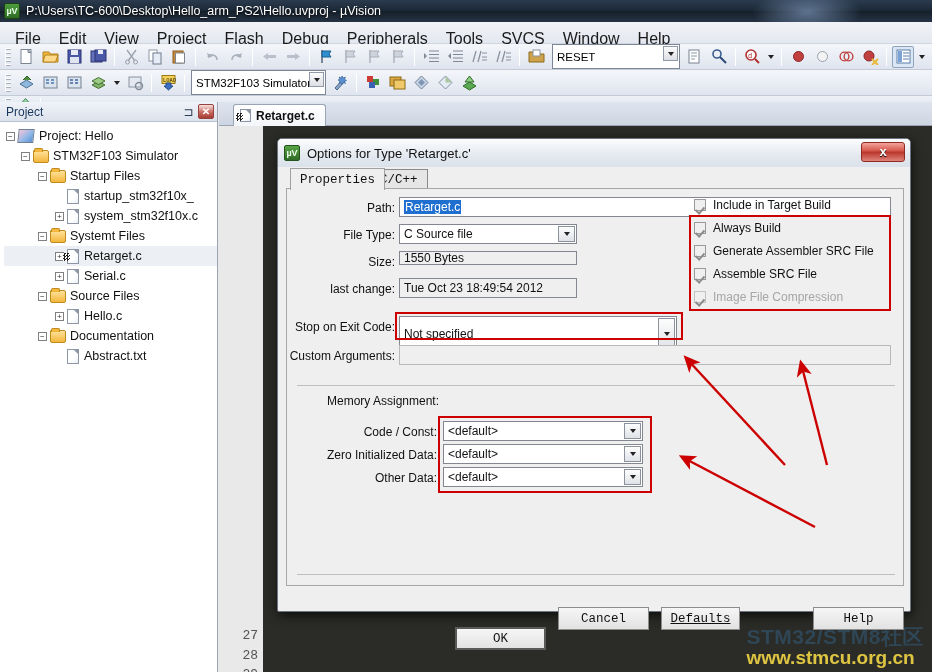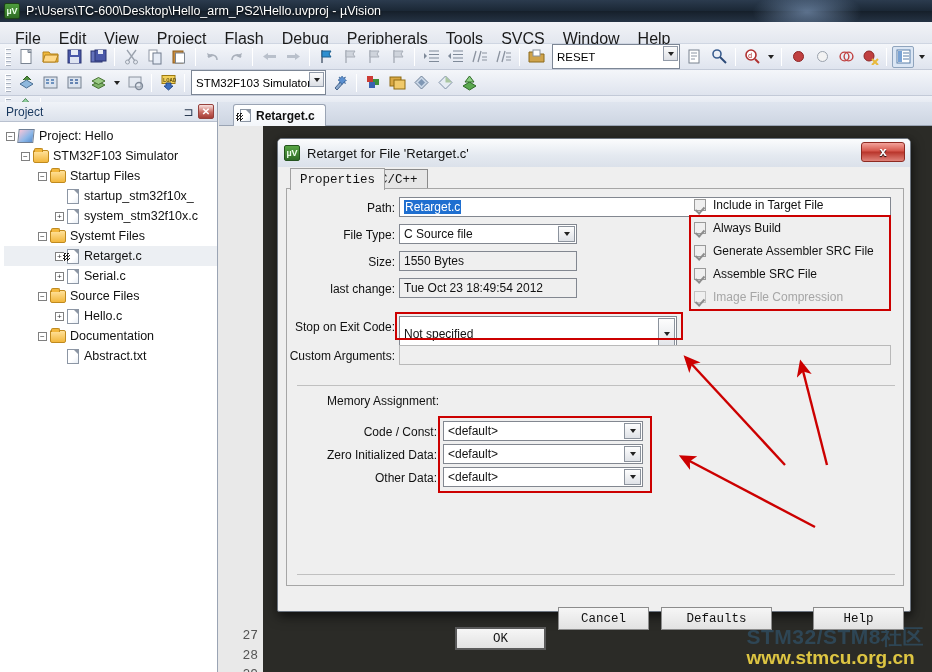--- a/index.html
+++ b/index.html
@@ -674,21 +674,21 @@
     <div class="watermark">
       <div class="wm1">STM32/STM8社区</div>
       <div class="wm2">www.stmcu.org.cn</div>
     </div>
   </div>
 
   <div class="dlgshadow"></div>
   <div class="dialog">
     <div class="dlgtitle">
       <div class="dtic">µV</div>
-      <div class="dttext">Retarget for File 'Retarget.c'</div>
+      <div class="dttext">Options for Type 'Retarget.c'</div>
       <div class="dlgclose">x</div>
     </div>
 
     <div class="dlgbody">
 
       <div class="tabrow">
         <div class="dtab active" style="left:4px;">Properties</div>
         <div class="dtab inactive" style="left:84px;">C/C++</div>
       </div>
 
@@ -701,21 +701,21 @@
 
         <div class="lbl" style="left:0; top:39px; width:108px;">File Type:</div>
         <div class="fld" style="left:112px; top:35px; width:178px; height:20px;">
           <span>C Source file</span>
           <span class="dd">
               <span class="tri-d"></span>
             </span>
         </div>
 
         <div class="lbl" style="left:0; top:66px; width:108px;">Size:</div>
-        <div class="fld ro" style="left:112px; top:62px; width:178px; height:20px;">
+        <div class="fld ro" style="left:112px; top:62px; width:178px; height:14px;">
           <span>1550 Bytes</span>
         </div>
 
         <div class="lbl" style="left:0; top:93px; width:108px;">last change:</div>
         <div class="fld ro" style="left:112px; top:89px; width:178px; height:20px;">
           <span>Tue Oct 23 18:49:54 2012</span>
         </div>
 
         <div class="lbl" style="left:0; top:131px; width:108px;">Stop on Exit Code:</div>
         <div class="fld" style="left:112px; top:127px; width:278px; height:36px;">
@@ -726,21 +726,21 @@
         </div>
         <div class="redbox" style="left:108px; top:123px; width:288px; height:28px;"></div>
 
         <div class="lbl" style="left:0; top:160px; width:108px;">Custom Arguments:</div>
         <div class="fld" style="left:112px; top:156px; width:492px; height:20px; background:#efefef; border-color:#b9b9b9;">
           <span></span>
         </div>
 
         <div class="cbrow" style="left:407px; top:9px;">
           <span class="cb"></span>
-          <span>Include in Target File</span>
+          <span>Include in Target Build</span>
         </div>
         <div class="cbrow" style="left:407px; top:32px;">
           <span class="cb"></span>
           <span>Always Build</span>
         </div>
         <div class="cbrow" style="left:407px; top:55px;">
           <span class="cb"></span>
           <span>Generate Assembler SRC File</span>
         </div>
         <div class="cbrow" style="left:407px; top:78px;">
@@ -779,21 +779,21 @@
               <span class="tri-d"></span>
             </span>
         </div>
         <div class="redbox" style="left:151px; top:227px; width:214px; height:77px;"></div>
 
         <div class="grpline" style="left:10px; top:385px; width:598px;"></div>
       </div>
 
       <div class="btn def" style="left:169px; top:438px; width:91px;">OK</div>
       <div class="btn" style="left:272px; top:438px; width:91px;">Cancel</div>
-      <div class="btn" style="left:375px; top:438px; width:111px;">Defaults</div>
+      <div class="btn" style="left:375px; top:438px; width:79px;text-decoration:underline;">Defaults</div>
       <div class="btn" style="left:527px; top:438px; width:91px;">Help</div>
     </div>
   </div>
 
   <svg class="arrowsvg">
     <defs>
       <marker id="ah" markerWidth="7" markerHeight="7" refX="5.5" refY="3.2" orient="auto">
         <path d="M0,0 L7,3.2 L0,6.4 L1.8,3.2 Z" fill="#cc0000"></path>
       </marker>
     </defs>

